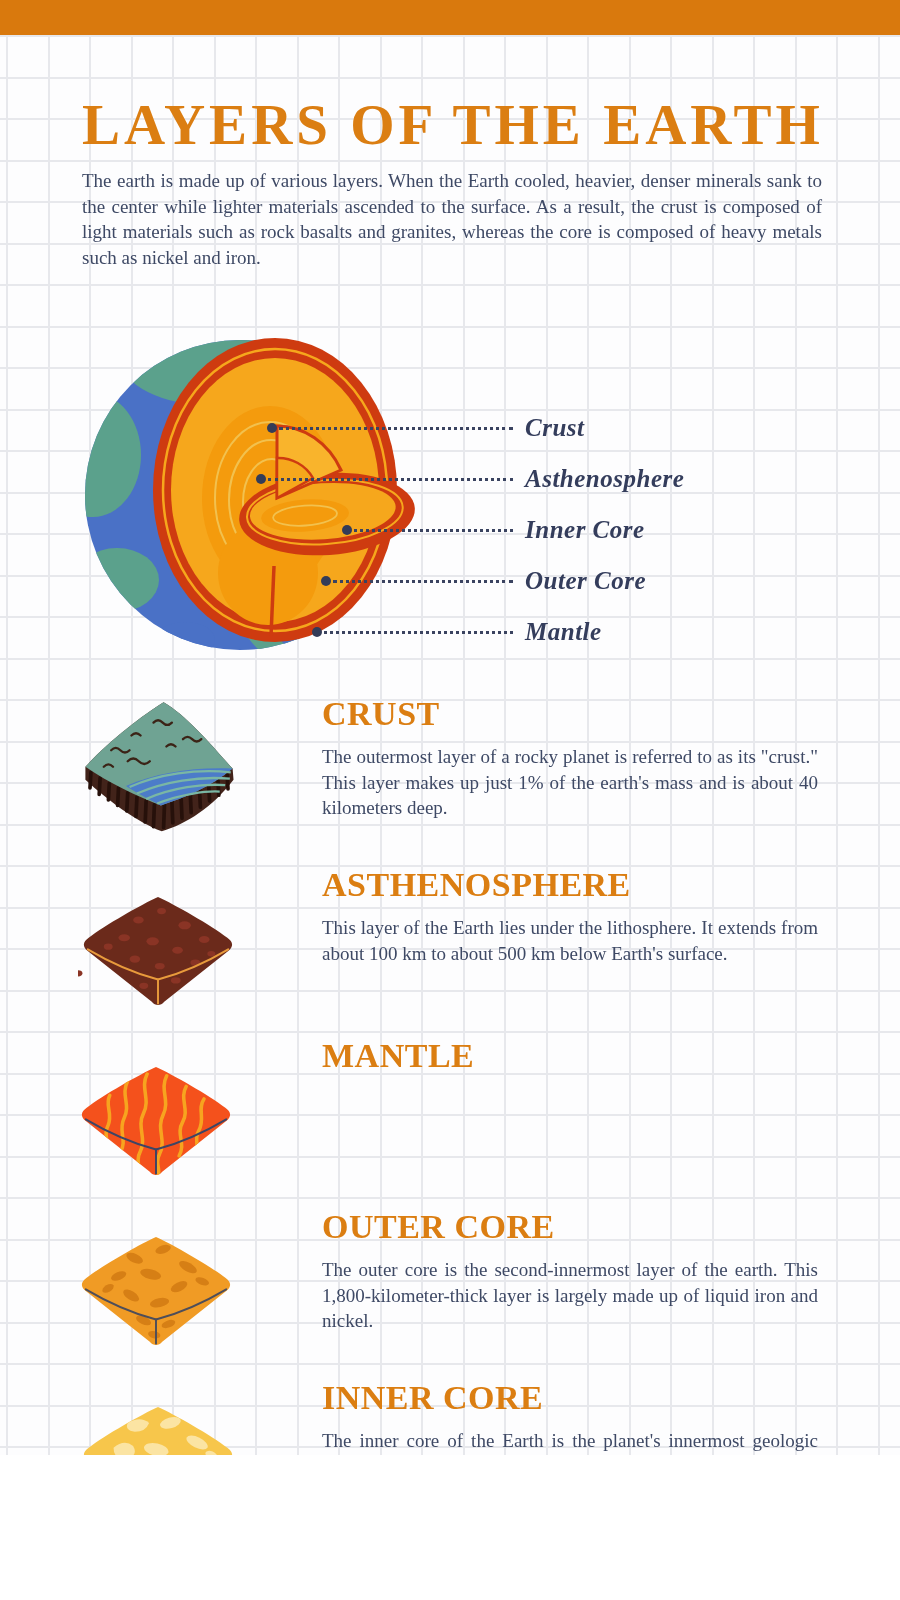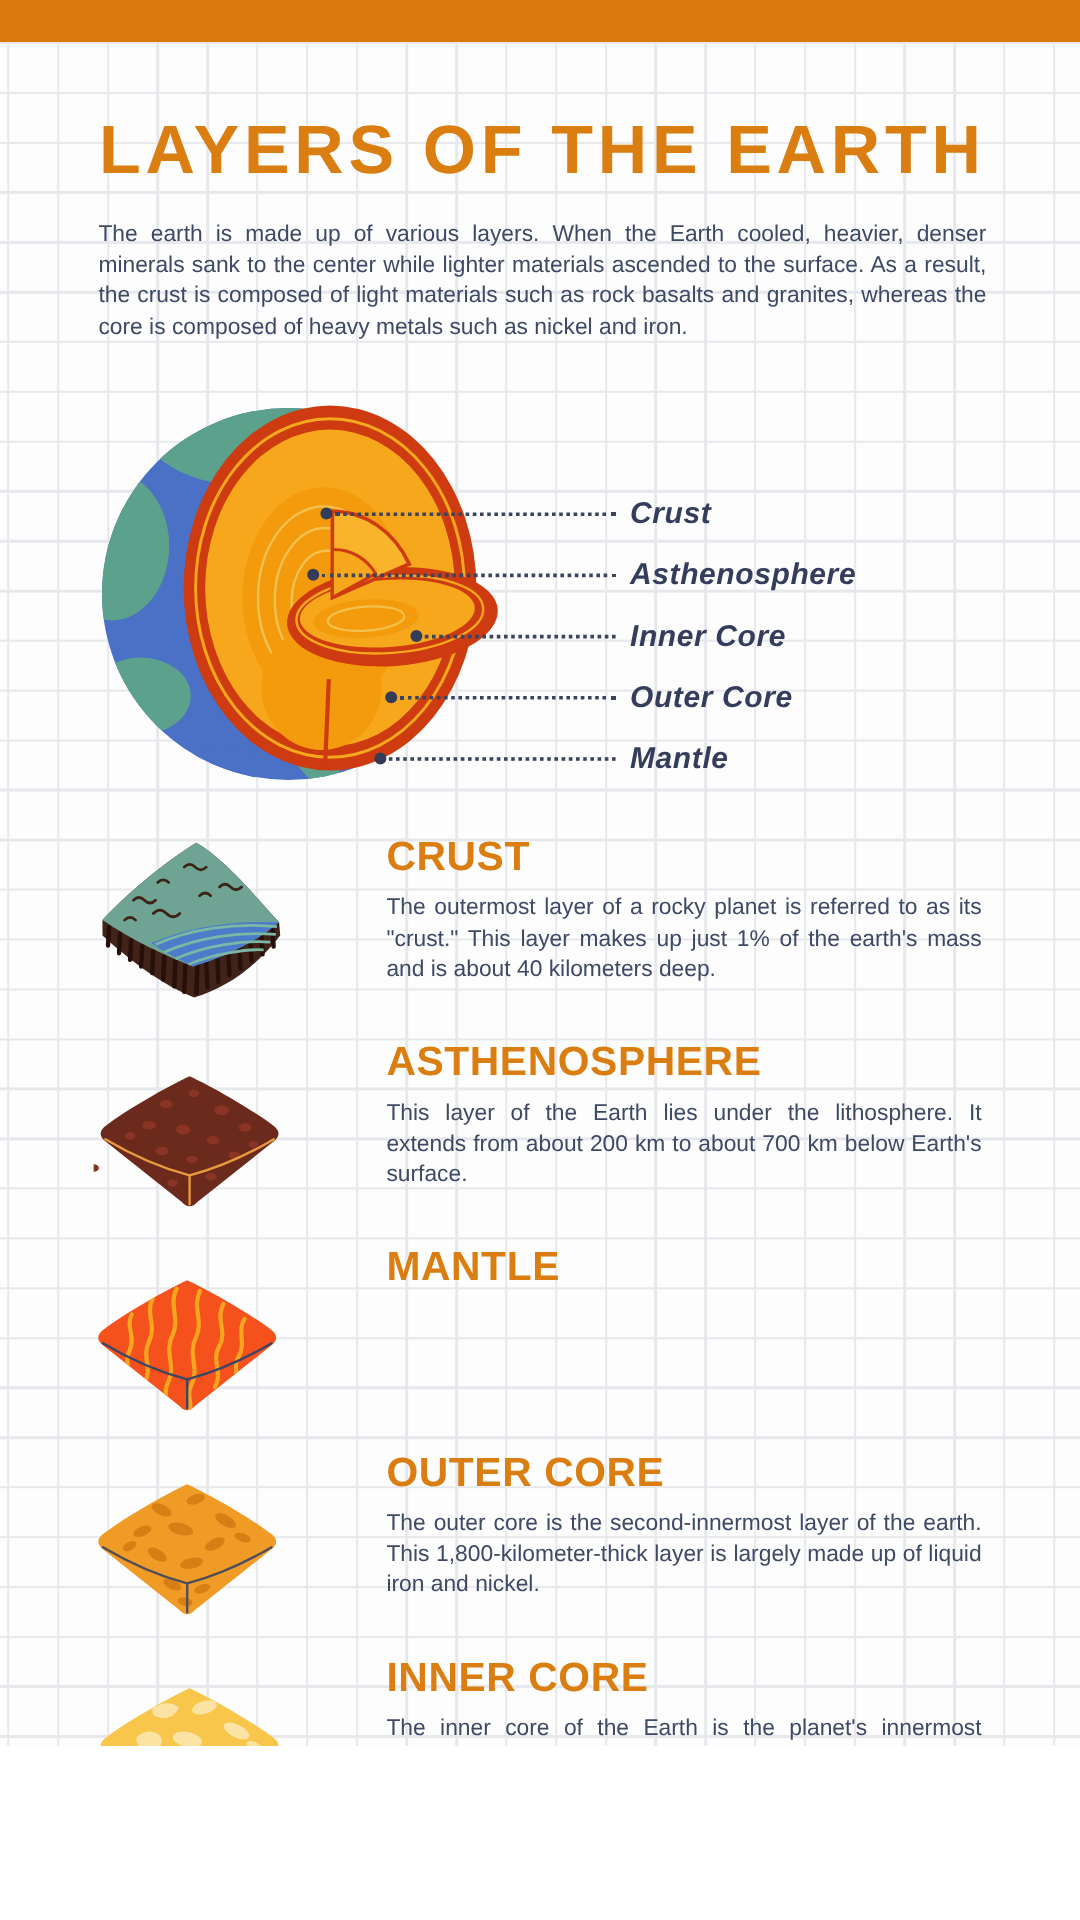--- a/index.html
+++ b/index.html
@@ -4,31 +4,32 @@
 <style>
   html,body{margin:0;padding:0;}
   body{font-family:"Liberation Sans", sans-serif;}
   .page{
     position:relative;width:900px;height:1455px;overflow:hidden;
     background-color:#fdfdfe;
     background-image:
       repeating-linear-gradient(to right,#e7e8ec 0 2px,transparent 2px 41.5px),
       repeating-linear-gradient(to bottom,#e7e8ec 0 2px,transparent 2px 41.5px);
     background-position:6px 35px;
+    font-family:Liberation Serif, serif;
   }
   .bar{position:absolute;left:0;width:900px;background:#d9790d;}
   .bar.top{top:0;height:35px;}
   .bar.bottom{top:1573px;height:27px;}
   .title{
     position:absolute;left:82px;top:92px;width:740px;margin:0;
     font-size:57px;font-weight:800;letter-spacing:4px;color:#db7e12;
     text-align:center;white-space:nowrap;
   }
   .intro{
-    position:absolute;left:82px;top:183px;width:740px;margin:0;
+    position:absolute;left:82px;top:168px;width:740px;margin:0;
     font-size:19px;line-height:25.5px;color:#3e4965;text-align:justify;
   }
   .earth{position:absolute;left:65px;top:330px;width:420px;height:322px;}
   .callout{position:absolute;display:flex;align-items:center;height:32px;}
   .callout .dot{width:10px;height:10px;border-radius:50%;background:#333c58;flex:0 0 auto;}
   .callout .leader{height:0;border-top:3.5px dotted #3a4360;margin-left:2px;margin-right:12px;flex:0 0 auto;}
   .callout .callout-label{
     font-size:25px;font-style:italic;font-weight:700;color:#343d5c;letter-spacing:0.5px;white-space:nowrap;
   }
   .layer-icon{position:absolute;}
@@ -184,21 +185,21 @@
       </g>
       <g stroke="#e89b3c" stroke-width="2.2" fill="none" stroke-linecap="round">
         <path d="M11,69 C38,85 64,96 90,103"></path>
         <path d="M169,69 C142,85 116,96 90,103"></path>
         <path d="M90,103 L90,130"></path>
       </g>
     </svg>
   </div>
   <section class="layer-text" style="top:865px;">
     <h2>ASTHENOSPHERE</h2>
-    <p>This layer of the Earth lies under the lithosphere. It extends from about 200 km to about 700 km below Earth's surface.</p>
+    <p>This layer of the Earth lies under the lithosphere. It extends from about 100 km to about 500 km below Earth's surface.</p>
   </section>
 
   <div class="layer-icon" style="left:76px;top:1058px;">
     <svg viewBox="0 0 180 135" width="160" height="120">
       <defs>
           <clipPath id="mclip">
             <path d="M90,10 C108,18 150,42 168,56 C175,61 175,66 169,71 L97,128 C93,133 87,133 83,128 L11,71 C5,66 5,61 12,56 C30,42 72,18 90,10 Z"></path>
           </clipPath>
         </defs>
       <path d="M90,10 C108,18 150,42 168,56 C175,61 175,66 169,71 L97,128 C93,133 87,133 83,128 L11,71 C5,66 5,61 12,56 C30,42 72,18 90,10 Z" fill="#f4511c"></path>

